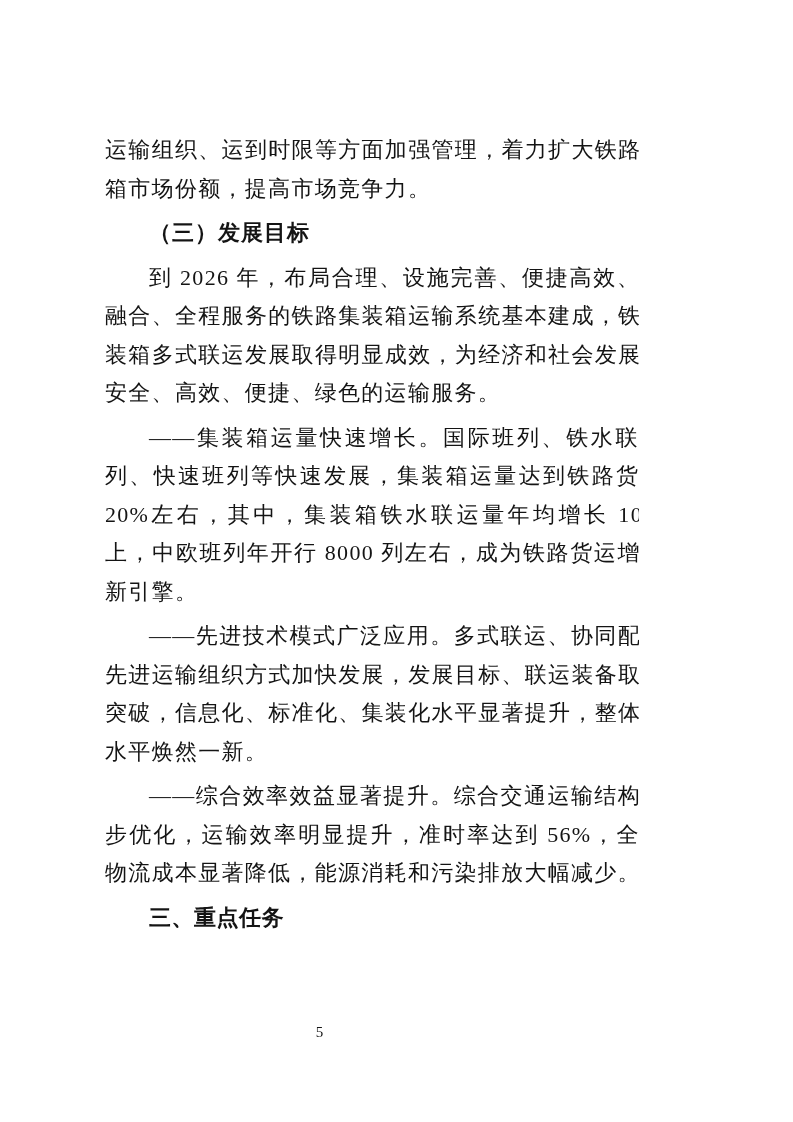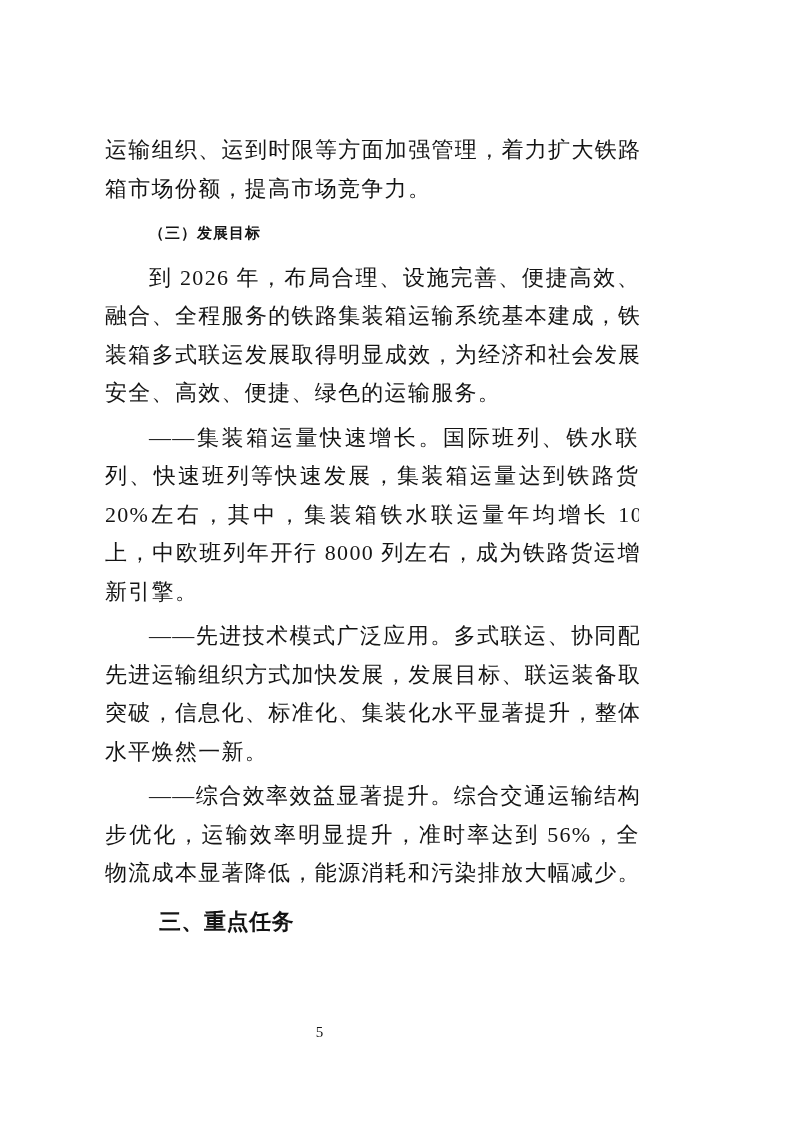--- a/index.html
+++ b/index.html
@@ -28,34 +28,34 @@
     letter-spacing: 1.3px;
     text-align: justify;
     text-justify: inter-character;
     margin: 0 0 6px 0;
     text-indent: 44px;
   }
   .para.noindent {
     text-indent: 0;
   }
   .subheading {
-    font-size: 15px;
+    font-size: 22px;
     line-height: 38.5px;
     font-weight: bold;
     letter-spacing: 1px;
     margin: 0 0 6px 0;
     text-indent: 44px;
   }
   .section-heading {
     font-family: "Liberation Sans", "DejaVu Sans", sans-serif;
     font-size: 22px;
     line-height: 38.5px;
     font-weight: bold;
     letter-spacing: 0.5px;
-    margin: 10px;
+    margin: 0;
     text-indent: 44px;
   }
   .page-number {
     position: absolute;
     left: 0;
     right: 0;
     top: 1024px;
     text-align: center;
     font-size: 15px;
     line-height: 17px;

